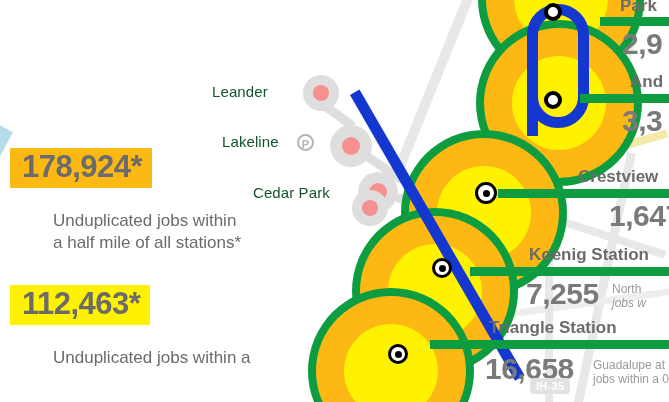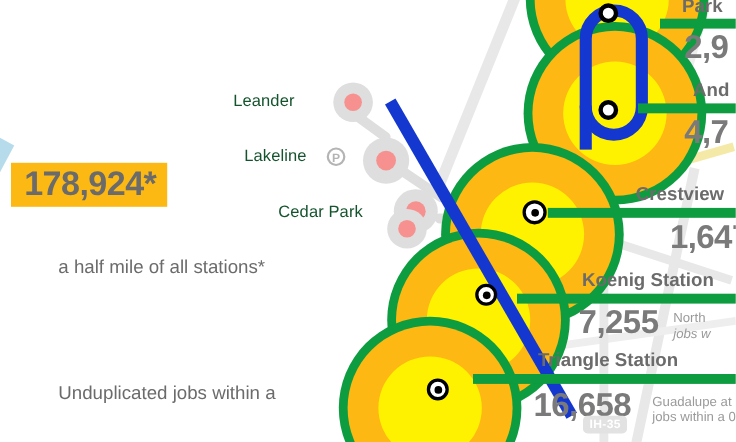--- a/index.html
+++ b/index.html
@@ -166,34 +166,36 @@
   </div>
 
   <div class="station" style="left:544px;top:3px;width:18px;height:18px;"></div>
   <div class="station" style="left:544px;top:91px;width:18px;height:18px;"></div>
   <div class="station ring" style="left:475px;top:182px;width:22px;height:22px;"></div>
   <div class="station ring" style="left:432px;top:258px;width:20px;height:20px;"></div>
   <div class="station ring" style="left:388px;top:344px;width:20px;height:20px;"></div>
 
 
   <div class="stat-chip chip-orange" style="left:10px;top:148px;">178,924*</div>
+  <div class="stat-desc" style="left:53px;top:210px;">Unduplicated jobs within</div>
   <div class="stat-desc" style="left:53px;top:232px;">a half mile of all stations*</div>
 
+  <div class="stat-chip chip-yellow" style="left:10px;top:285px;">112,463*</div>
   <div class="stat-desc" style="left:53px;top:347px;">Unduplicated jobs within a</div>
 
   <div class="callout">
     <div class="name" style="left:620px;top:-4px;">Park</div>
     <div class="bar" style="left:600px;top:17px;width:69px;"></div>
     <div class="num" style="left:622px;top:27px;">2,9</div>
   </div>
 
   <div class="callout">
     <div class="name" style="left:630px;top:72px;">And</div>
     <div class="bar" style="left:580px;top:94px;width:89px;"></div>
-    <div class="num" style="left:622px;top:104px;">4,7</div>
+    <div class="num" style="left:622px;top:104px;">3,3</div>
   </div>
 
   <div class="callout">
     <div class="name" style="left:578px;top:167px;">Crestview</div>
     <div class="bar" style="left:498px;top:189px;width:171px;"></div>
     <div class="num" style="left:609px;top:199px;">1,647</div>
   </div>
 
   <div class="callout">
     <div class="name" style="left:529px;top:245px;">Koenig Station</div>

